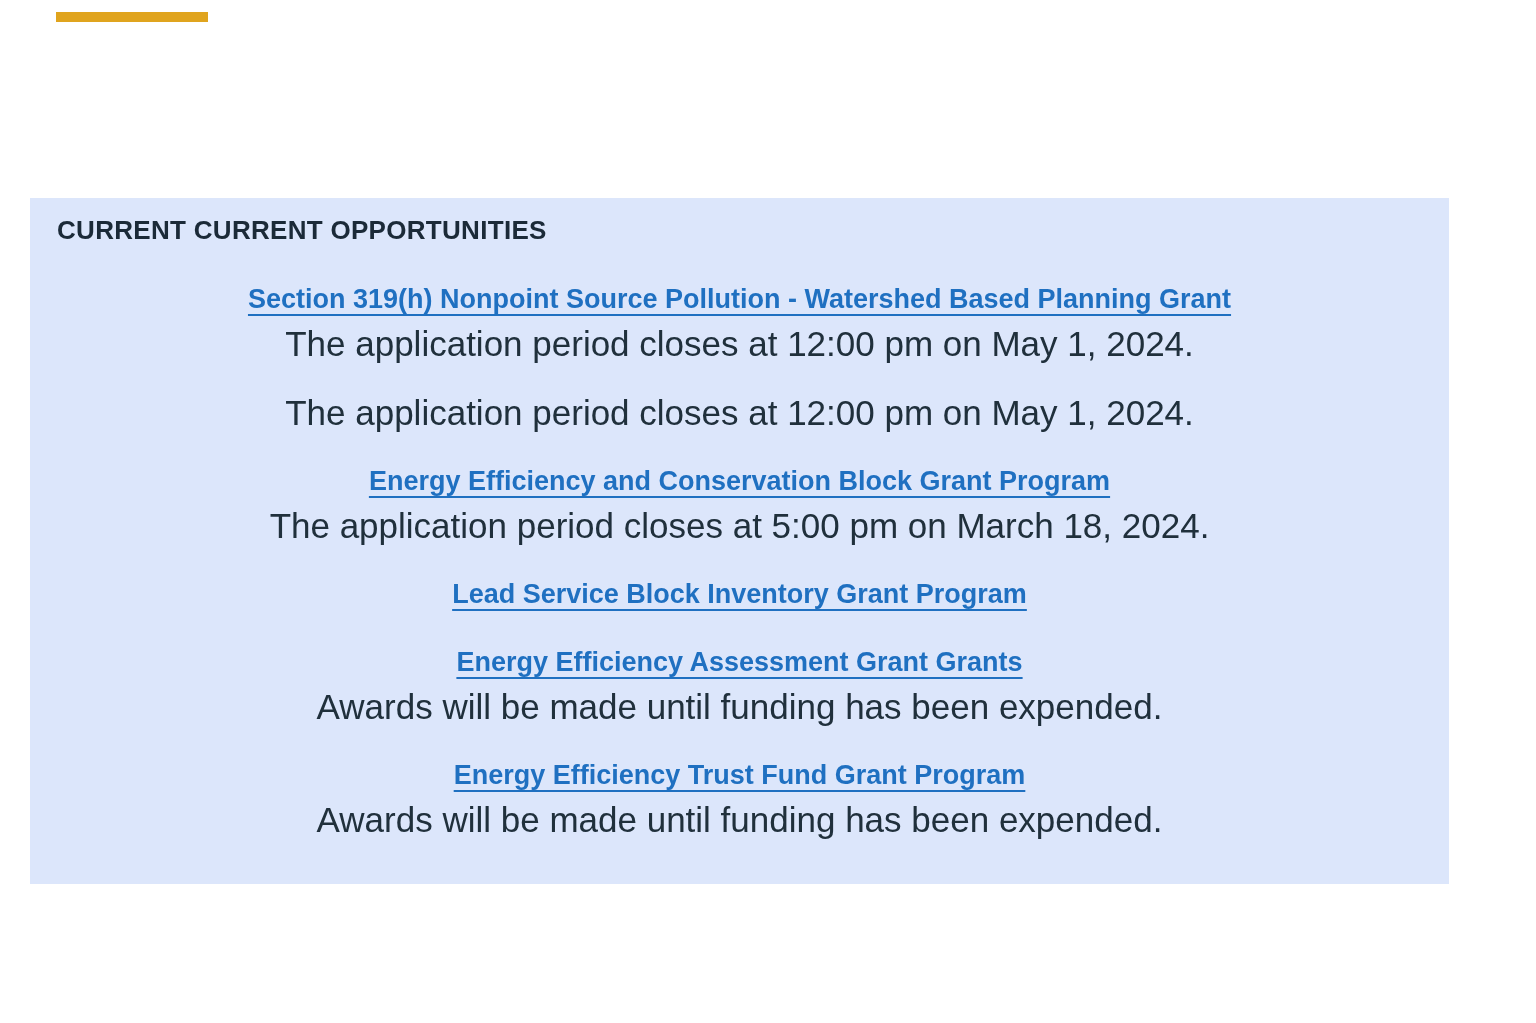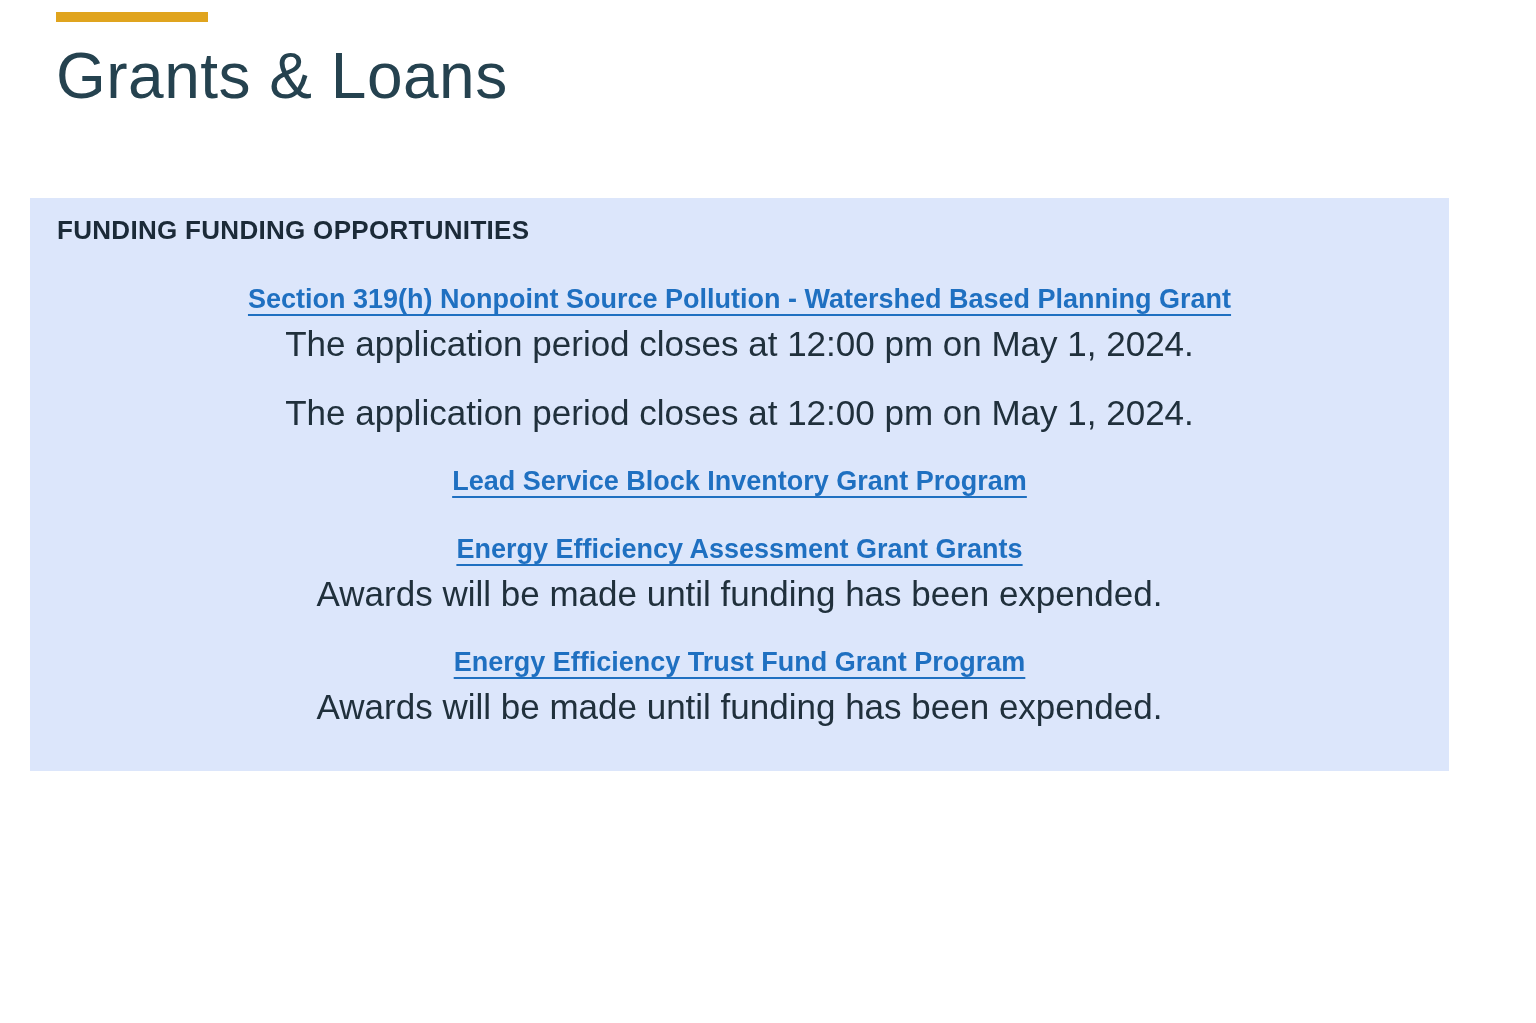--- a/index.html
+++ b/index.html
@@ -83,37 +83,42 @@
     margin: 0;
   }
 </style>
 </head>
 <body>
 
 <div class="page">
 
   <div class="accent-bar"></div>
 
-  <h1 class="page-title">Grants &amp; Loans</h1>
 
   <section class="funding-panel">
-    <h2 class="panel-heading">FUNDING FUNDING OPPORTUNITIES</h2>
+    <h2 class="panel-heading">CURRENT CURRENT OPPORTUNITIES</h2>
 
     <ul class="funding-list">
   <li class="funding-entry">
     <div>
       <a class="funding-link">Section 319(h) Nonpoint Source Pollution - Watershed Based Planning Grant</a>
     </div>
     <p class="funding-desc">The application period closes at 12:00 pm on May 1, 2024.</p>
   </li>
 
   <li class="funding-entry">
     <p class="funding-desc">The application period closes at 12:00 pm on May 1, 2024.</p>
   </li>
 
+  <li class="funding-entry">
+    <div>
+      <a class="funding-link">Energy Efficiency and Conservation Block Grant Program</a>
+    </div>
+    <p class="funding-desc">The application period closes at 5:00 pm on March 18, 2024.</p>
+  </li>
 
   <li class="funding-entry">
     <div>
       <a class="funding-link">Lead Service Block Inventory Grant Program</a>
     </div>
   </li>
 
   <li class="funding-entry">
     <div>
       <a class="funding-link">Energy Efficiency Assessment Grant Grants</a>

